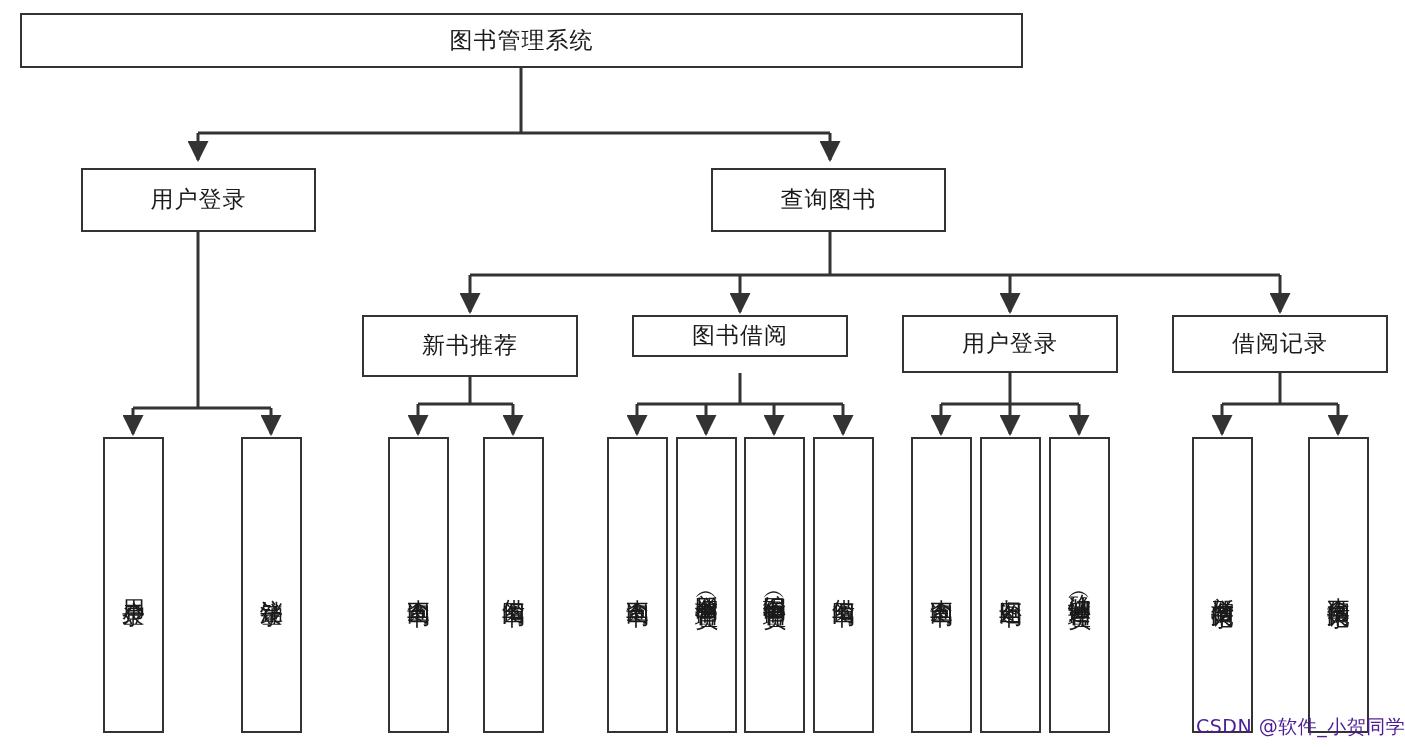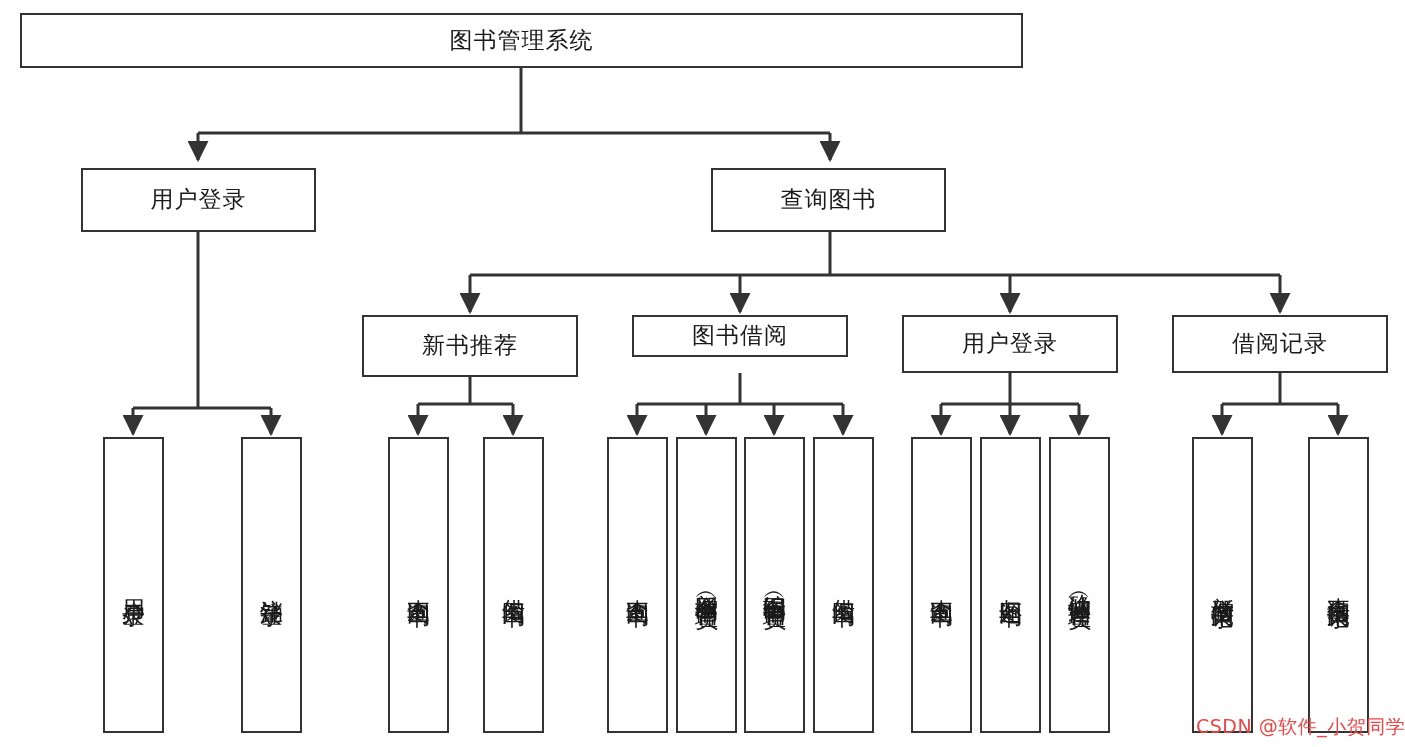--- a/index.html
+++ b/index.html
@@ -49,21 +49,21 @@
     padding: 4px 0;
     text-align: center;
   }
   .node.v .vtext {
     writing-mode: vertical-rl;
     text-orientation: upright;
     display: block;
   }
   .watermark {
     position: absolute;
-    color: #ef4444;
+    color: #4c1d95;
     font-size: 19px;
     white-space: nowrap;
     letter-spacing: 0.5px;
   }
 </style>
 </head>
 <body>
 
 <div id="canvas">
 

